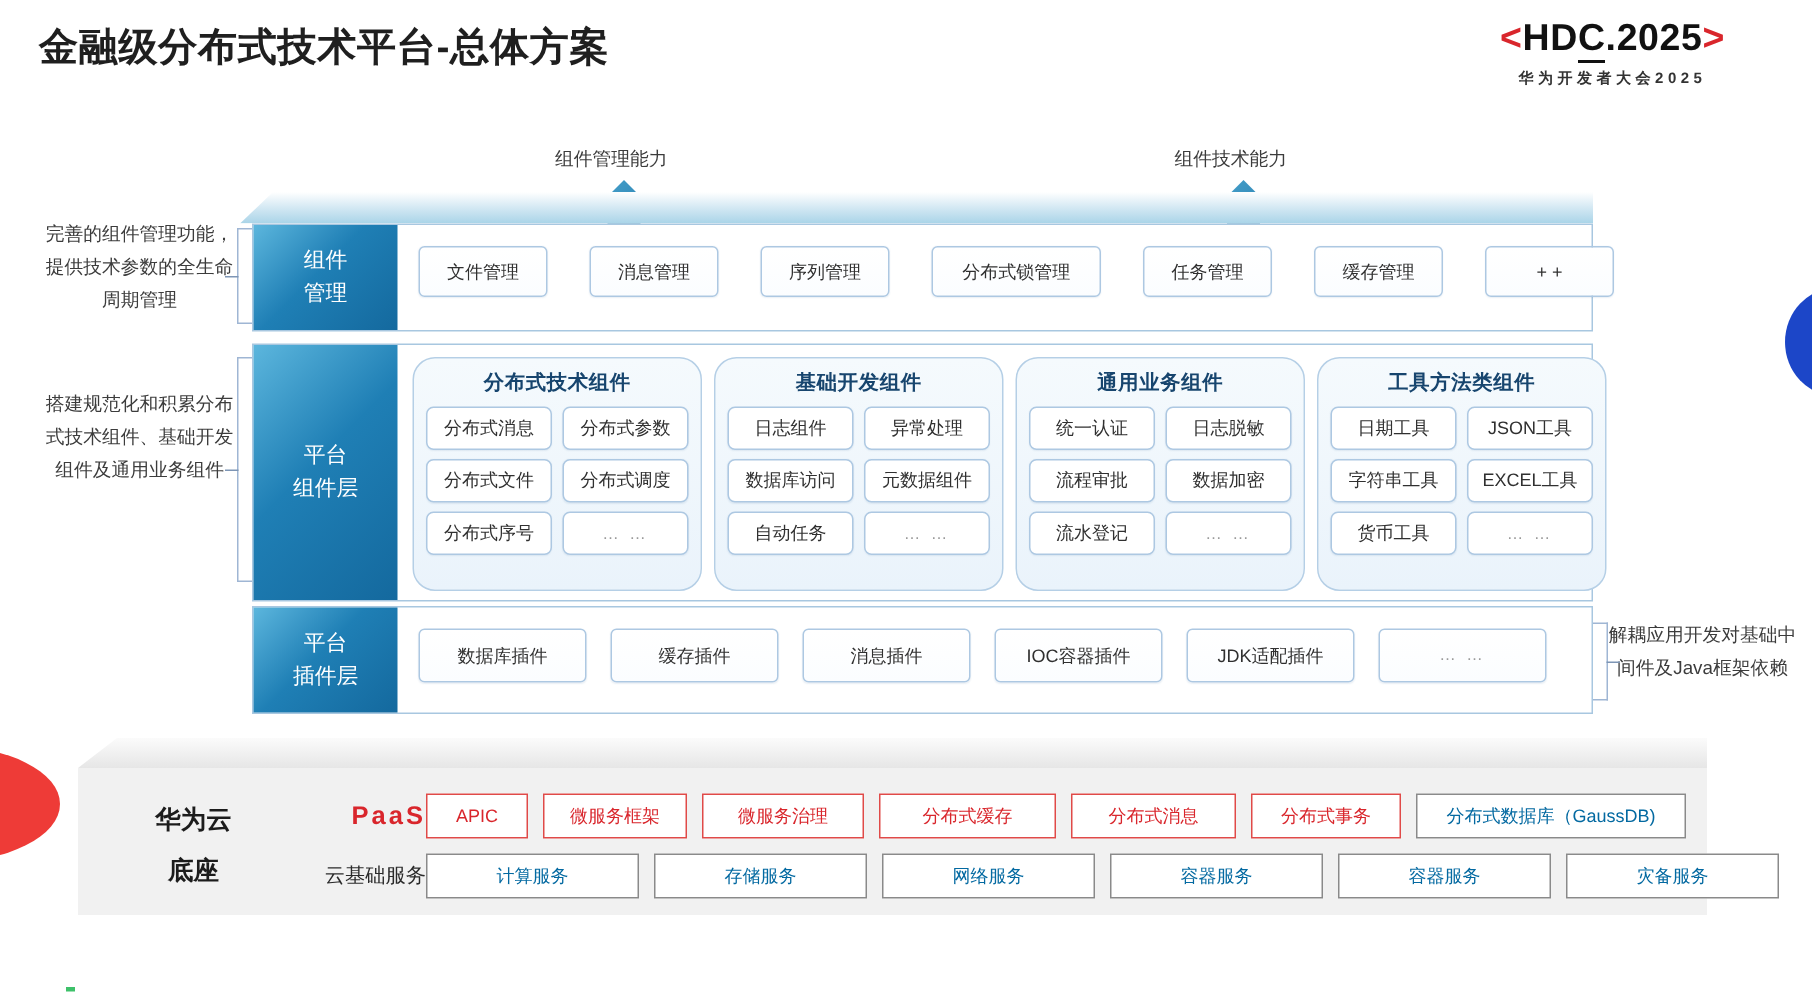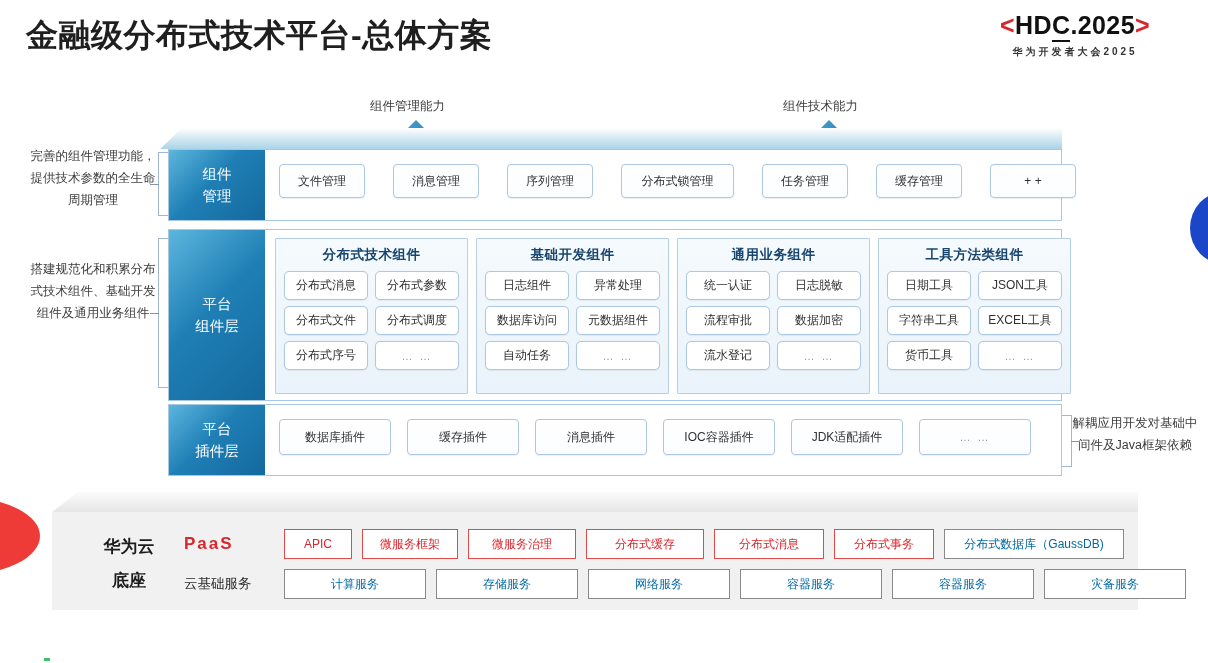--- a/index.html
+++ b/index.html
@@ -7,21 +7,21 @@
     width: 1208px; height: 663px;
     background: #ffffff;
     font-family: "Liberation Sans", "DejaVu Sans", sans-serif;
     overflow: hidden;
   }
   #stage { position: relative; width: 1208px; height: 663px; }
 
   
   .page-title {
     position: absolute; left: 26px; top: 14px;
-    font-size: 32px; font-weight: bold; color: #1f1f1f;
+    font-size: 26px; font-weight: bold; color: #1f1f1f;
     letter-spacing: 0.5px; white-space: nowrap;
   }
   .hdc-logo {
     position: absolute; right: 18px; top: 13px;
     text-align: center; width: 230px;
   }
   .hdc-main {
     font-size: 25px; font-weight: bold; color: #111;
     letter-spacing: 0.4px; white-space: nowrap; line-height: 1;
   }
@@ -122,21 +122,21 @@
   }
   .mgmt-row .chip { height: 34px; }
 
   
   .groups {
     position: absolute; left: 106px; top: 8px;
     display: flex; gap: 8px;
   }
   .group-box {
     width: 193px; height: 156px;
-    border: 1.1px solid #b5cfe6; border-radius: 1px;
+    border: 1.1px solid #b5cfe6; border-radius: 15px;
     background: linear-gradient(180deg,#f5fafd 0%,#eaf3fb 100%);
     padding: 7px 8px 8px 8px;
   }
   .group-title {
     text-align: center; font-size: 13.5px; font-weight: bold;
     color: #17456e; margin-bottom: 7px; letter-spacing: .5px;
   }
   .group-grid { display: grid; grid-template-columns: 1fr 1fr; gap: 6px 7px; }
   .group-grid .chip { height: 29px; border-radius: 5px; background: #ffffff; }
 
@@ -159,21 +159,21 @@
     background: #f1f1f1;
   }
   .base-label {
     position: absolute; left: 22px; top: 18px; width: 110px;
     text-align: center; font-size: 17px; font-weight: bold;
     color: #1c1c1c; line-height: 34px;
   }
   .base-rows { position: absolute; left: 132px; top: 16px; }
   .base-row { display: flex; align-items: center; gap: 0; height: 32px; margin-bottom: 8px; }
   .row-tag {
-    width: 100px; text-align: left; white-space: nowrap;
+    width: 100px; text-align: right; white-space: nowrap;
   }
   .row-tag.paas { font-size: 17px; font-weight: bold; color: #d9262c; letter-spacing: 2px; }
   .row-tag.cloud { font-size: 13.5px; color: #2a2a2a; }
   .base-items { display: flex; gap: 10px; align-items: center; }
   .bchip {
     height: 30px; display: flex; align-items: center; justify-content: center;
     font-size: 12px; background: #ffffff; padding: 0 6px; text-align: left;
   }
   .bchip.red { border: 1.4px solid #e04a48; color: #d9262c; }
   .bchip.gray { border: 1.4px solid #8a8a8a; color: #0369a1; }

